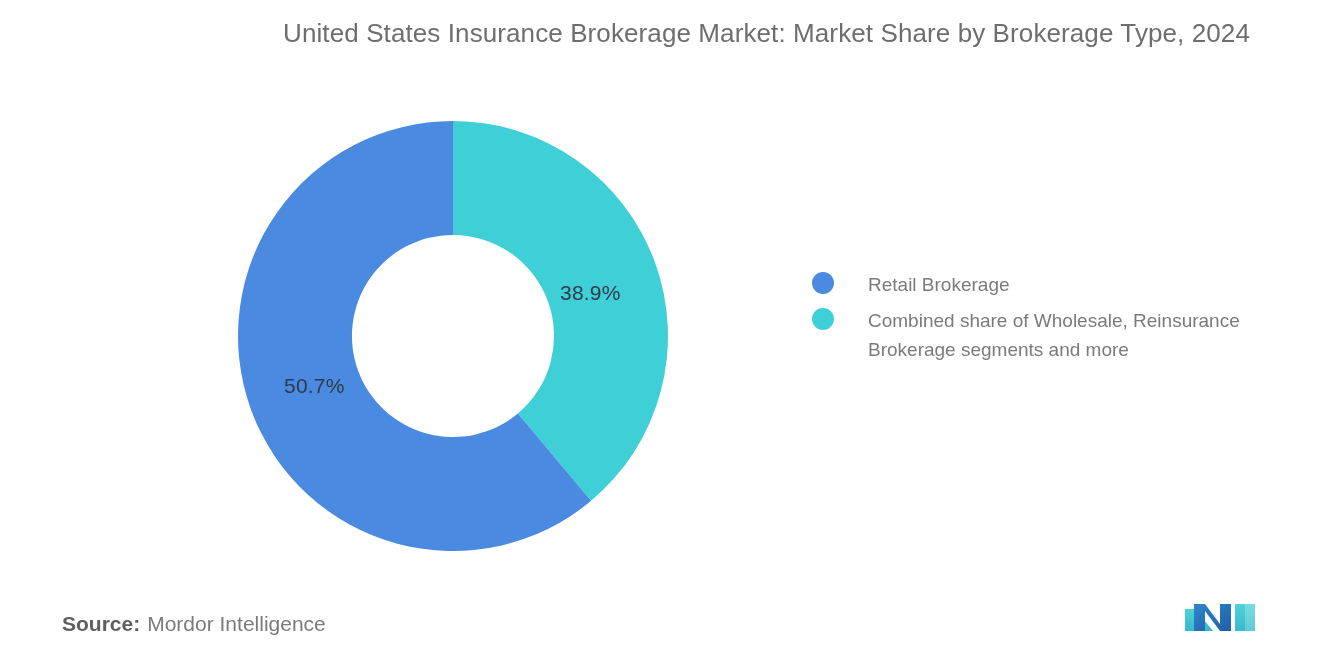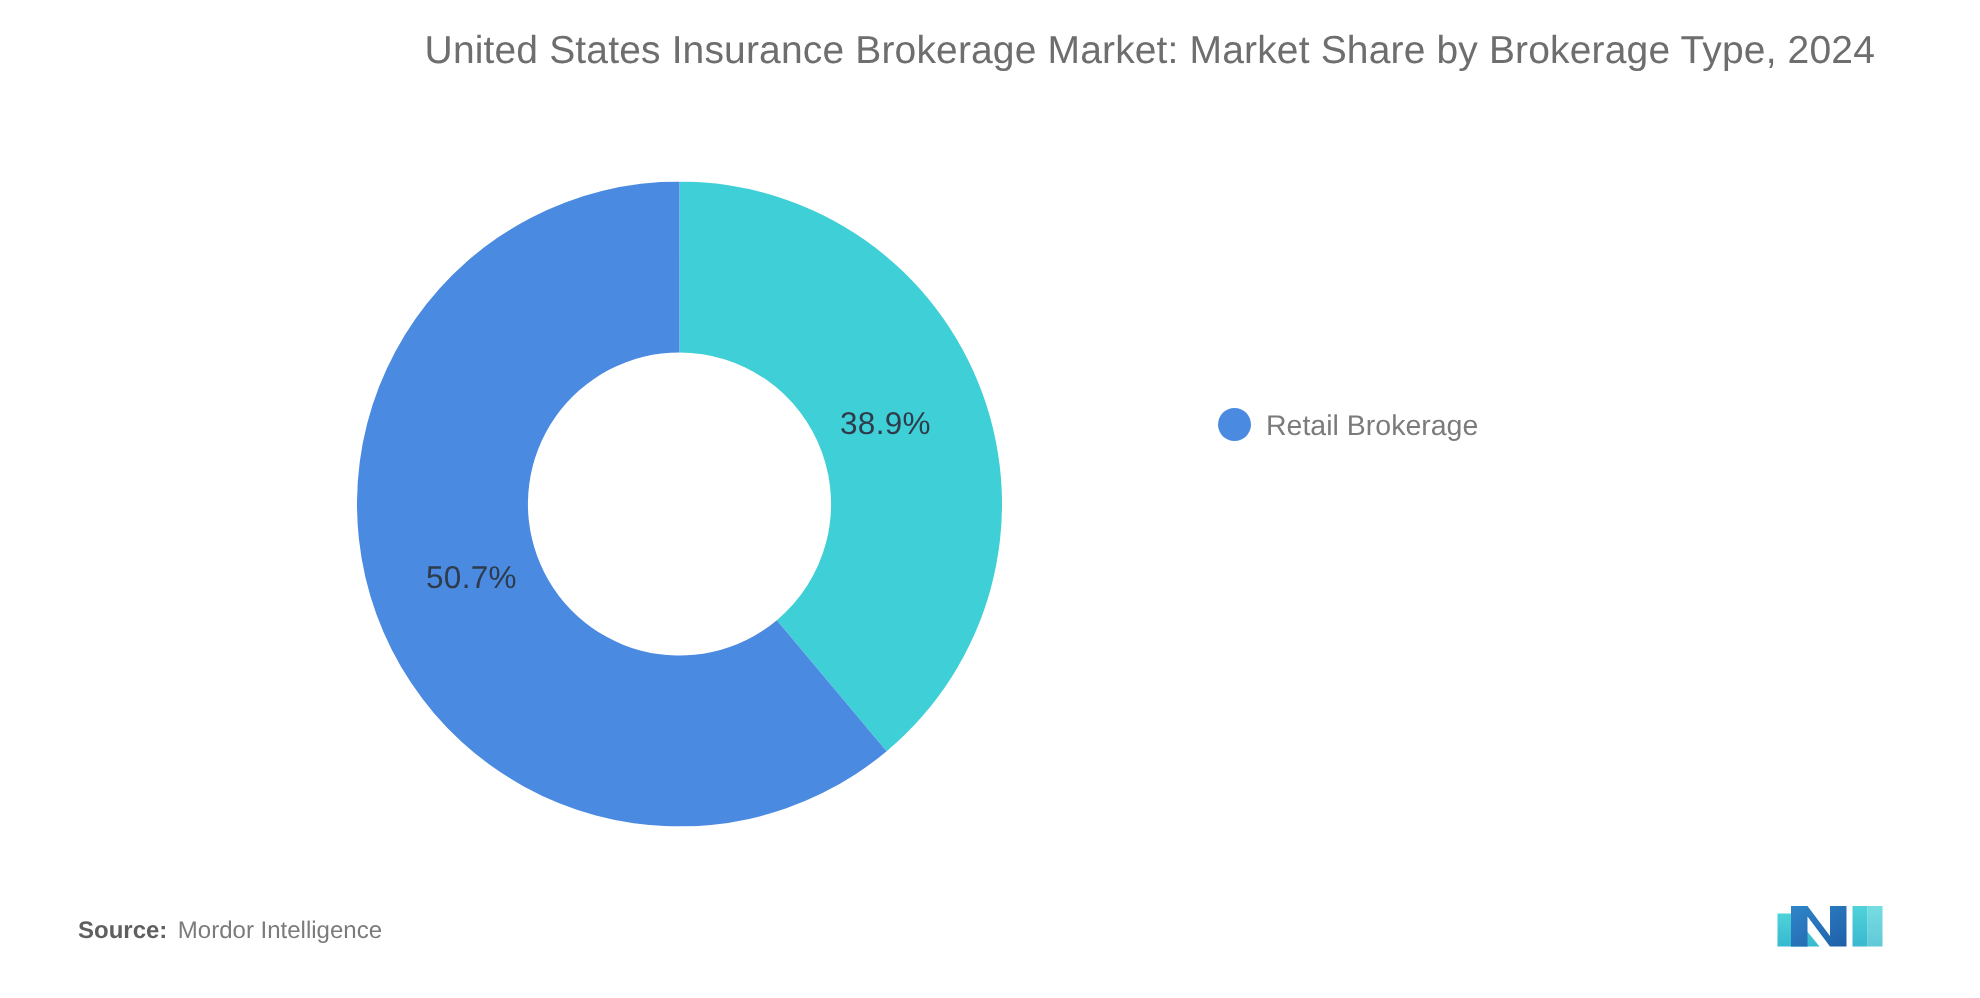--- a/index.html
+++ b/index.html
@@ -44,59 +44,60 @@
   .slice-label {
     position: absolute;
     font-size: 21px;
     color: #2f3b4a;
     font-family: "Liberation Sans", sans-serif;
     white-space: nowrap;
     letter-spacing: 0.2px;
   }
   #label-teal {
     left: 322px;
-    top: 150px;
+    top: 160px;
   }
   #label-blue {
     left: 46px;
     top: 253px;
   }
 
   #legend {
     position: absolute;
     left: 812px;
     top: 270px;
     width: 490px;
   }
   .legend-row {
     display: flex;
     align-items: flex-start;
     margin-bottom: 7px;
+    gap: 24px;
   }
   .legend-swatch {
     width: 22px;
     height: 22px;
     border-radius: 50%;
     flex: 0 0 auto;
     margin-top: 2px;
   }
   .legend-label {
     margin-left: 10px;
     font-size: 19px;
     line-height: 29px;
     color: #7b7b7b;
     font-weight: 400;
     max-width: 450px;
   }
 
   #source-line {
     position: absolute;
-    left: 52px;
+    left: 62px;
     top: 612px;
-    font-size: 16px;
+    font-size: 21px;
     color: #6b6b6b;
     white-space: nowrap;
   }
   #source-label {
     font-weight: bold;
     color: #5f5f5f;
   }
   #source-value {
     font-weight: 400;
     color: #7b7b7b;
@@ -126,20 +127,24 @@
 
   <div class="slice-label" id="label-teal">38.9%</div>
   <div class="slice-label" id="label-blue">50.7%</div>
 </div>
 
 <div id="legend">
   <div class="legend-row">
     <span class="legend-swatch" style="background:#4a8ae0"></span>
     <span class="legend-label">Retail Brokerage</span>
   </div>
+  <div class="legend-row">
+    <span class="legend-swatch" style="background:#3fcfd6"></span>
+    <span class="legend-label">Combined share of Wholesale, Reinsurance Brokerage segments and more</span>
+  </div>
 </div>
 
 <div id="source-line">
   <span id="source-label">Source:</span><span id="source-value">Mordor Intelligence</span>
 </div>
 
 <svg id="brand-logo" viewBox="0 0 74 40">
   <defs>
     <linearGradient id="lgA" x1="0" y1="0" x2="0" y2="1">
       <stop offset="0" stop-color="#4fd3d9"></stop>

